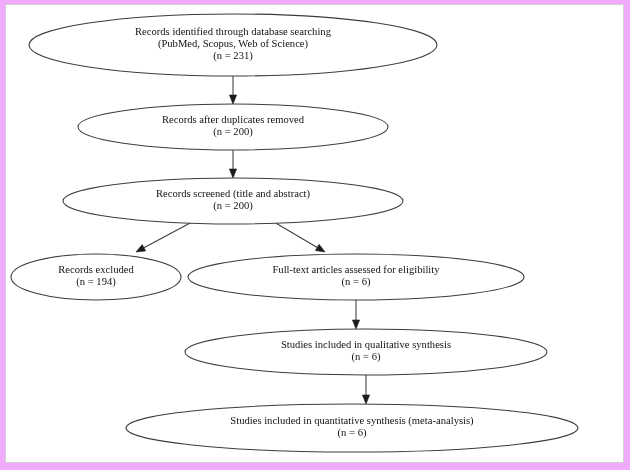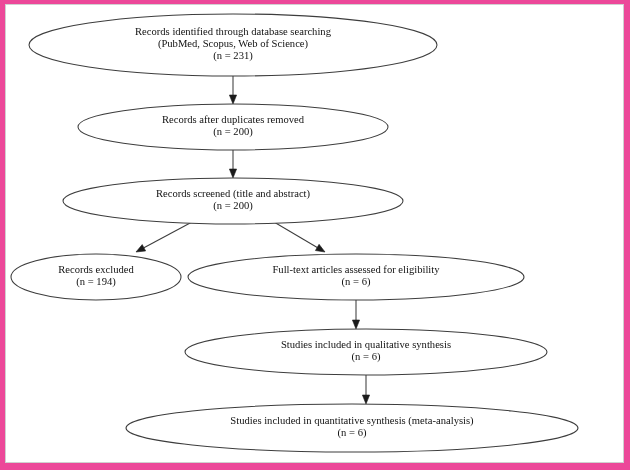--- a/index.html
+++ b/index.html
@@ -12,21 +12,21 @@
     width: 630px;
     height: 470px;
     font-family: "Liberation Serif", "DejaVu Serif", serif;
     overflow: hidden;
   }
   #diagram-page {
     position: relative;
     width: 630px;
     height: 470px;
     box-sizing: border-box;
-    background: #ec4899;
+    background: #f0abfc;
   }
   
   #page-frame {
     position: absolute;
     left: 5px;
     top: 4px;
     width: 619px;
     height: 459px;
     box-sizing: border-box;
     border: 1px solid #d0d0d0;

